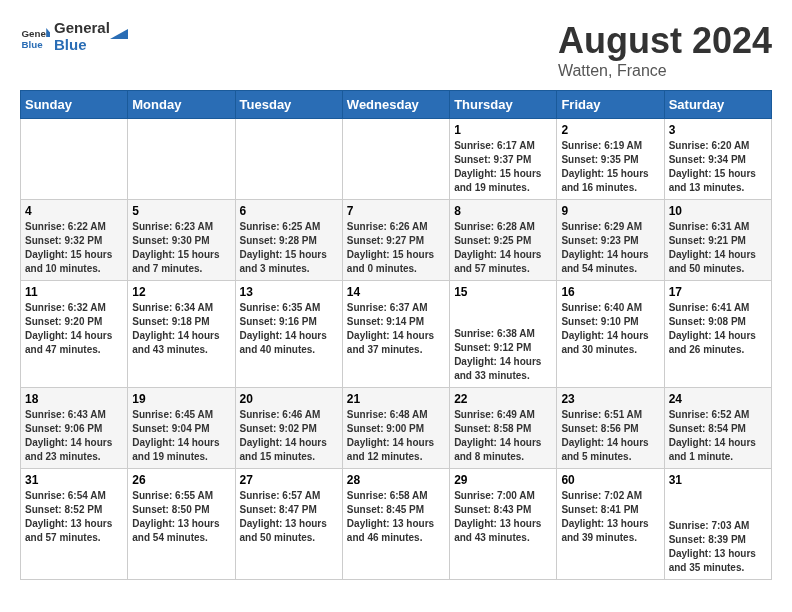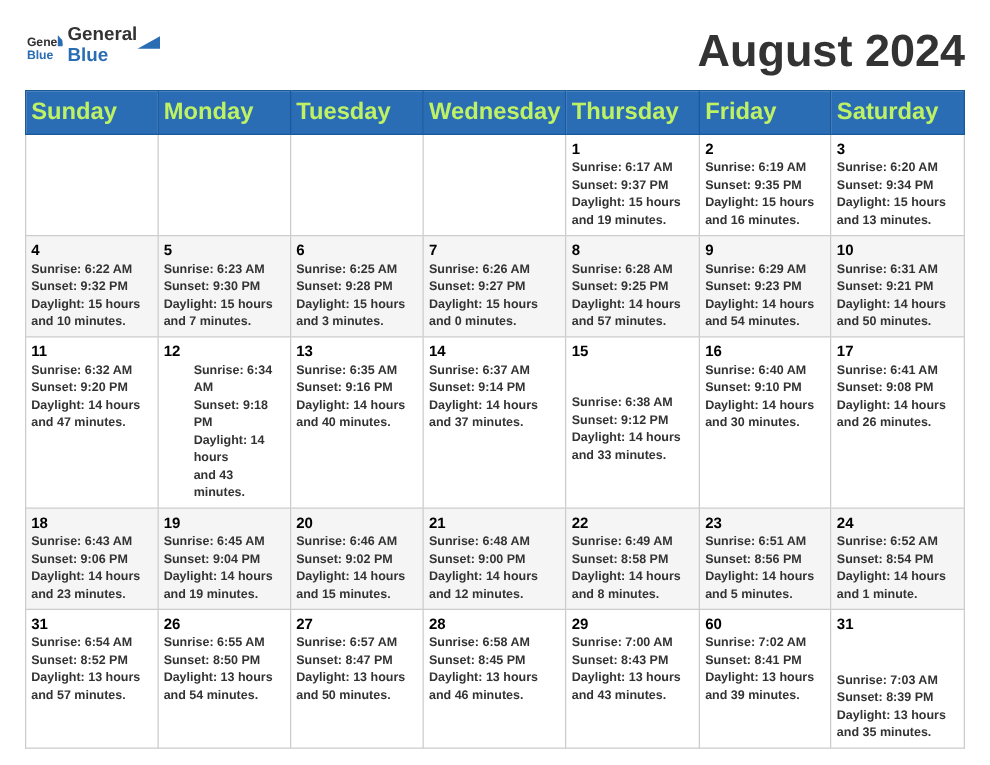--- a/index.html
+++ b/index.html
@@ -37,24 +37,24 @@
       font-size: 16px;
       color: #555;
     }
     table {
       width: 100%;
       border-collapse: collapse;
       font-size: 11px;
     }
     thead tr th {
       background-color: #2a6db5;
-      color: #bef264;
+      color: #ffffff;
       padding: 6px 4px;
       text-align: left;
-      font-size: 19px;
+      font-size: 13px;
       font-weight: bold;
       border: 1px solid #1a5a9a;
     }
     tbody tr td {
       border: 1px solid #ccc;
       vertical-align: top;
       padding: 4px;
       width: calc(100% / 7);
       height: 80px;
       background: #fff;
@@ -91,20 +91,21 @@
     <div style="display:flex;flex-direction:column;line-height:1.1;">
       <span style="font-size:15px;font-weight:bold;color:#333;">General</span>
       <span style="font-size:15px;font-weight:bold;color:#2a6db5;">Blue</span>
     </div>
     <svg width="22" height="22" viewBox="0 0 22 22" style="margin-left:-8px;margin-top:-10px;">
       <polygon points="4,18 22,8 22,18" fill="#2a6db5"></polygon>
     </svg>
   </div>
   <div class="title-block">
     <div class="month-year">August 2024</div>
+    <div class="location">Watten, France</div>
   </div>
 </div>
 
 <table>
   <thead>
     <tr>
       <th>Sunday</th>
       <th>Monday</th>
       <th>Tuesday</th>
       <th>Wednesday</th>
@@ -195,21 +196,21 @@
       <tr>
         <td>
           <span class="day-number">11</span>
           <div class="day-info" style="white-space: pre-line;">Sunrise: 6:32 AM
 Sunset: 9:20 PM
 Daylight: 14 hours
 and 47 minutes.</div>
         </td>
         <td>
           <span class="day-number">12</span>
-          <div class="day-info" style="white-space: pre-line; margin-left: 24px;">Sunrise: 6:34 AM
+          <div class="day-info" style="white-space: pre-line;">Sunrise: 6:34 AM
 Sunset: 9:18 PM
 Daylight: 14 hours
 and 43 minutes.</div>
         </td>
         <td>
           <span class="day-number">13</span>
           <div class="day-info" style="white-space: pre-line;">Sunrise: 6:35 AM
 Sunset: 9:16 PM
 Daylight: 14 hours
 and 40 minutes.</div>

